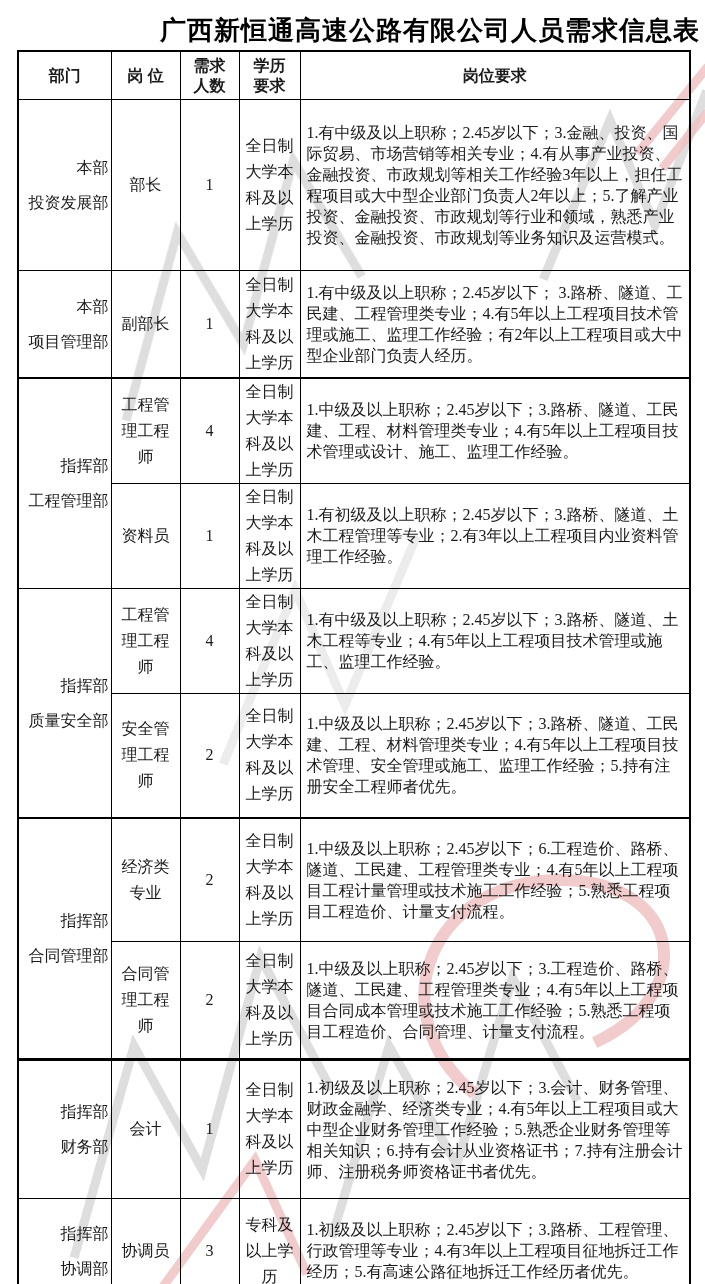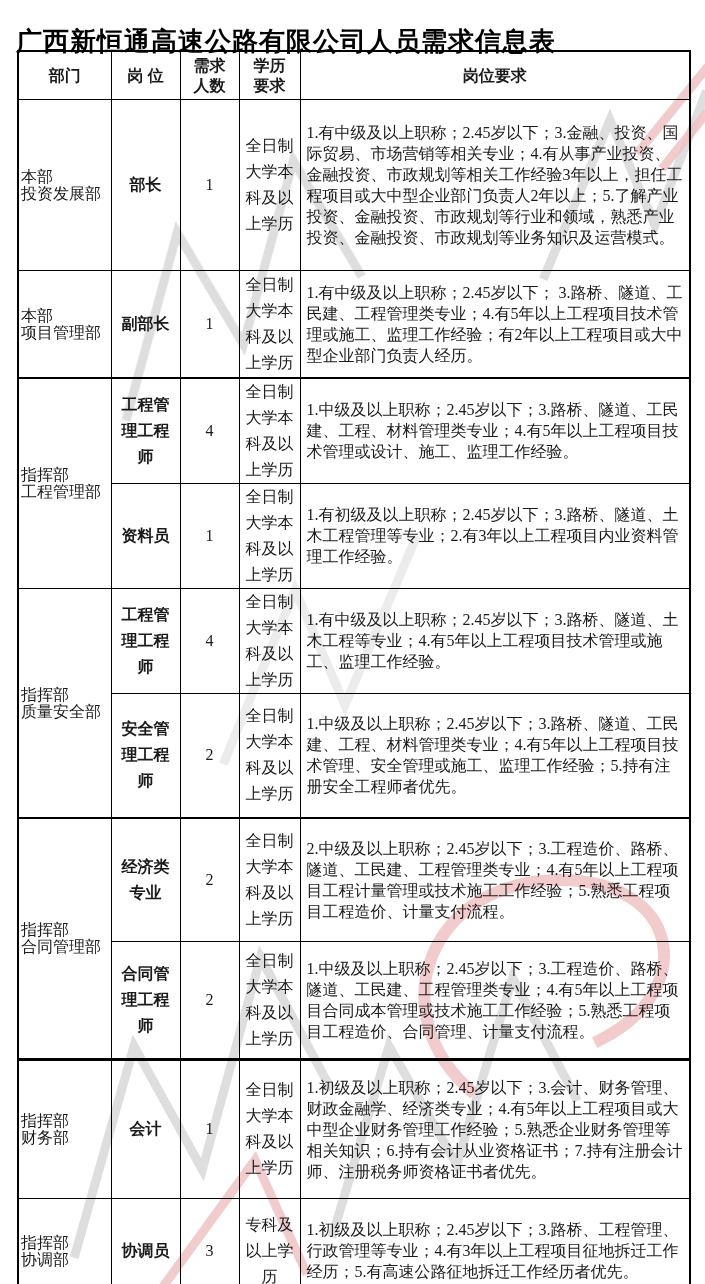--- a/index.html
+++ b/index.html
@@ -7,22 +7,22 @@
     width:705px; height:1284px;
     font-family:"Liberation Serif", serif;
     color:#1a1a1a;
   }
   .page { position:relative; width:705px; height:1284px; overflow:hidden; background:#ffffff; }
 
   .watermark { position:absolute; left:0; top:0; z-index:0; pointer-events:none; }
 
   .title {
     position:relative; z-index:2;
-    margin:16px; padding-top:8px;
-    text-align:left;
+    margin:5px; padding-top:8px;
+    text-align:right;
     font-family:Liberation Mono, monospace;
     font-size:26px; font-weight:bold; letter-spacing:1px;
     color:#000;
   }
 
   table.req-table {
     position:absolute; left:17px; top:50px; z-index:1;
     width:672px; table-layout:fixed; border-collapse:collapse;
     background:transparent;
   }
@@ -34,22 +34,22 @@
     overflow:hidden;
   }
   table.req-table { border:2px solid #000; }
 
   th.h-cell {
     font-family:"Liberation Sans", sans-serif;
     font-weight:bold; text-align:center;
     height:45px; white-space:pre-line; line-height:20px; font-size:16px;
   }
 
-  td.c-dept { text-align:left; white-space:pre-line; line-height:17px; padding:0 2px; }
-  td.c-pos  { text-align:center; padding:0 7px; line-height:26px;font-weight:bold; }
+  td.c-dept { text-align:right; white-space:pre-line; line-height:35px; padding:0 2px; }
+  td.c-pos  { text-align:center; padding:0 7px; line-height:26px; }
   td.c-num  { text-align:center; }
   td.c-edu  { text-align:center; padding:0 5px; line-height:26px;margin-left:47px; }
   td.c-req  { text-align:left; padding:2px 6px; line-height:21px; }
 
   
   tr.top-2 td { border-top-width:2px; }
   tr.top-3 td { border-top-width:3px; }
 </style>
 </head>
 <body>
@@ -140,21 +140,21 @@
           <td class="c-num">2</td>
           <td class="c-edu">全日制大学本科及以上学历</td>
           <td class="c-req">1.中级及以上职称；2.45岁以下；3.路桥、隧道、工民建、工程、材料管理类专业；4.有5年以上工程项目技术管理、安全管理或施工、监理工作经验；5.持有注册安全工程师者优先。</td>
         </tr>
         <tr class="top-2" style="height: 123px;">
           <td class="c-dept" rowspan="2">指挥部
 合同管理部</td>
           <td class="c-pos">经济类专业</td>
           <td class="c-num">2</td>
           <td class="c-edu">全日制大学本科及以上学历</td>
-          <td class="c-req">2.中级及以上职称；2.45岁以下；3.工程造价、路桥、隧道、工民建、工程管理类专业；4.有5年以上工程项目工程计量管理或技术施工工作经验；5.熟悉工程项目工程造价、计量支付流程。</td>
+          <td class="c-req">1.中级及以上职称；2.45岁以下；6.工程造价、路桥、隧道、工民建、工程管理类专业；4.有5年以上工程项目工程计量管理或技术施工工作经验；5.熟悉工程项目工程造价、计量支付流程。</td>
         </tr>
         <tr style="height: 118px;">
           <td class="c-pos">合同管理工程师</td>
           <td class="c-num">2</td>
           <td class="c-edu">全日制大学本科及以上学历</td>
           <td class="c-req">1.中级及以上职称；2.45岁以下；3.工程造价、路桥、隧道、工民建、工程管理类专业；4.有5年以上工程项目合同成本管理或技术施工工作经验；5.熟悉工程项目工程造价、合同管理、计量支付流程。</td>
         </tr>
         <tr class="top-3" style="height: 139px;">
           <td class="c-dept">指挥部
 财务部</td>

